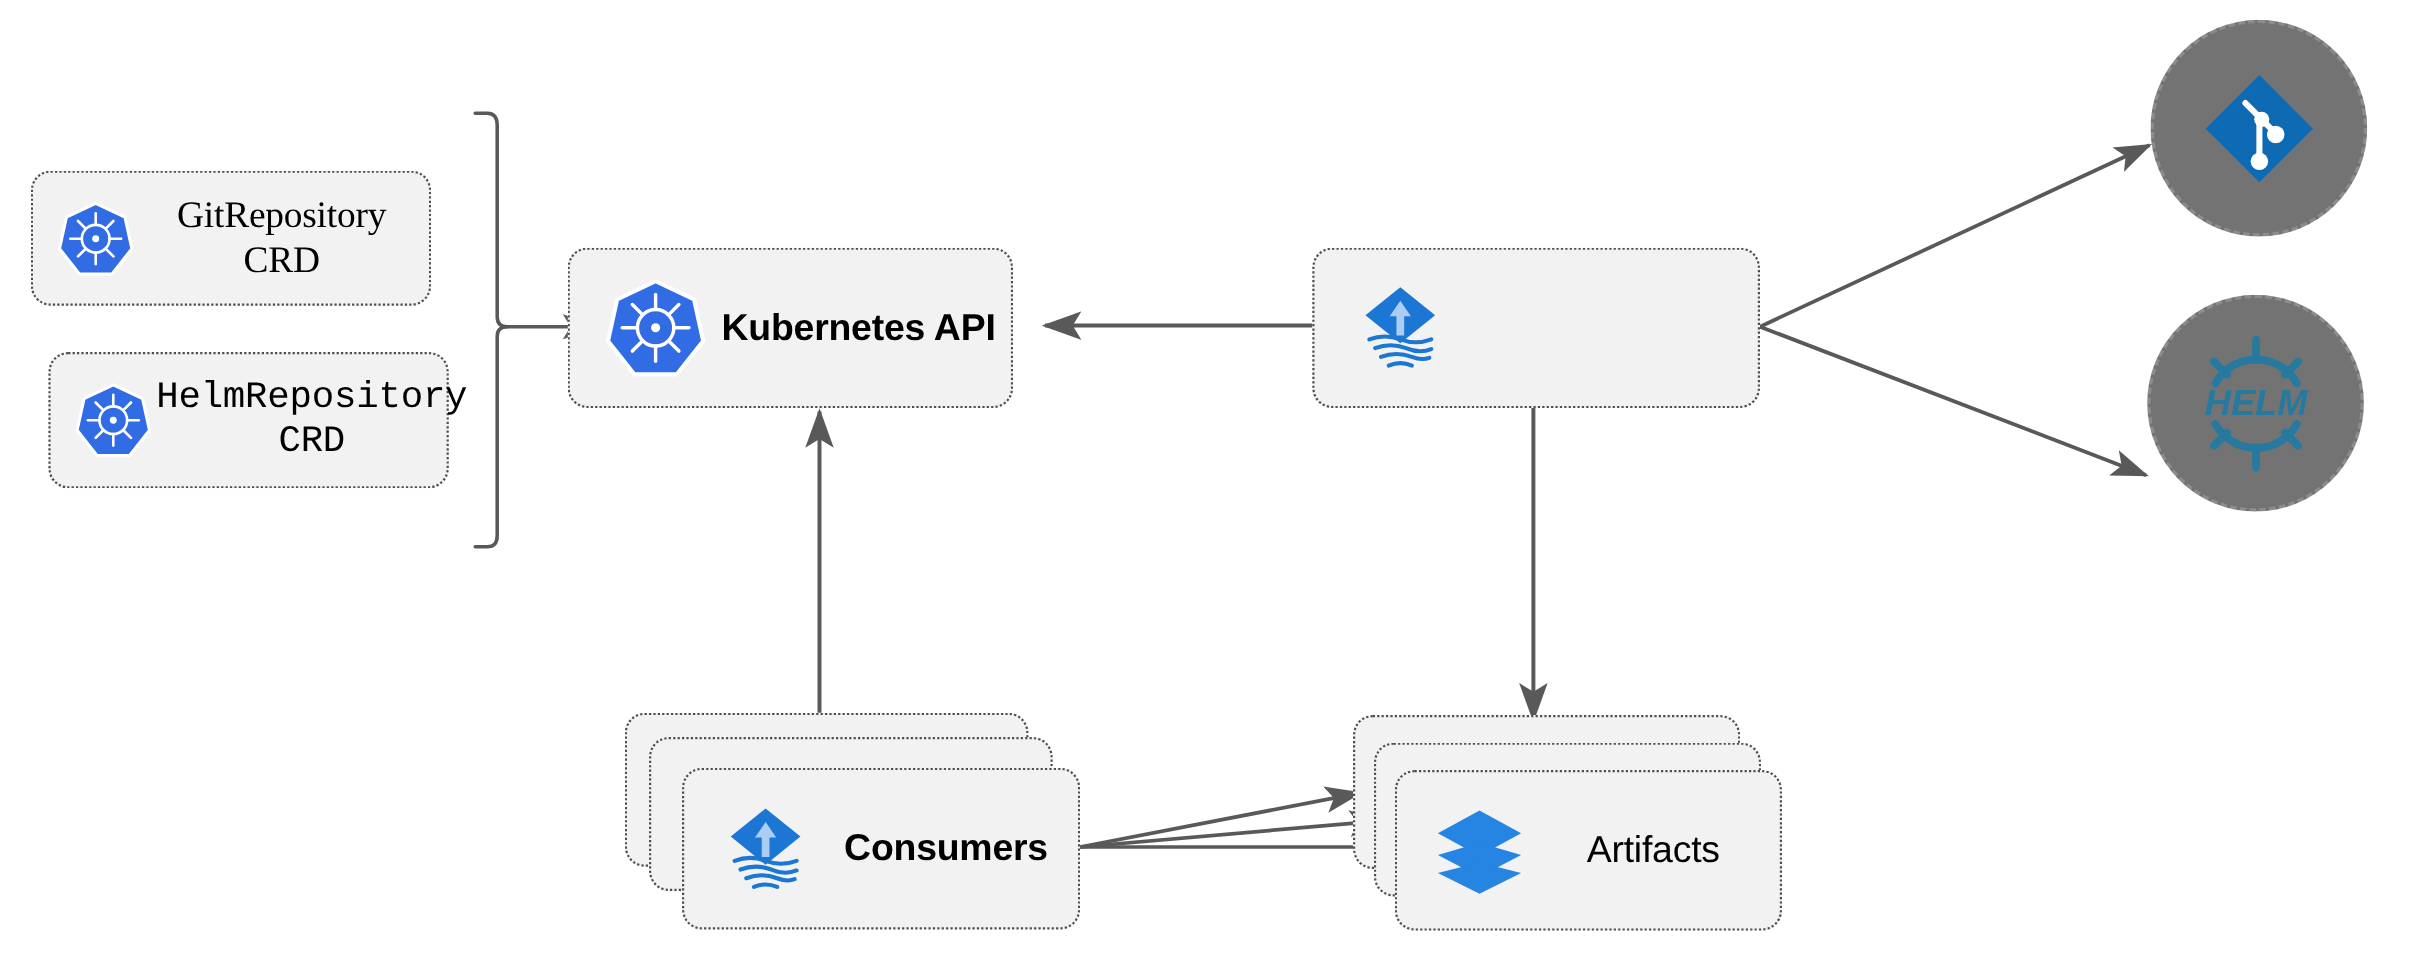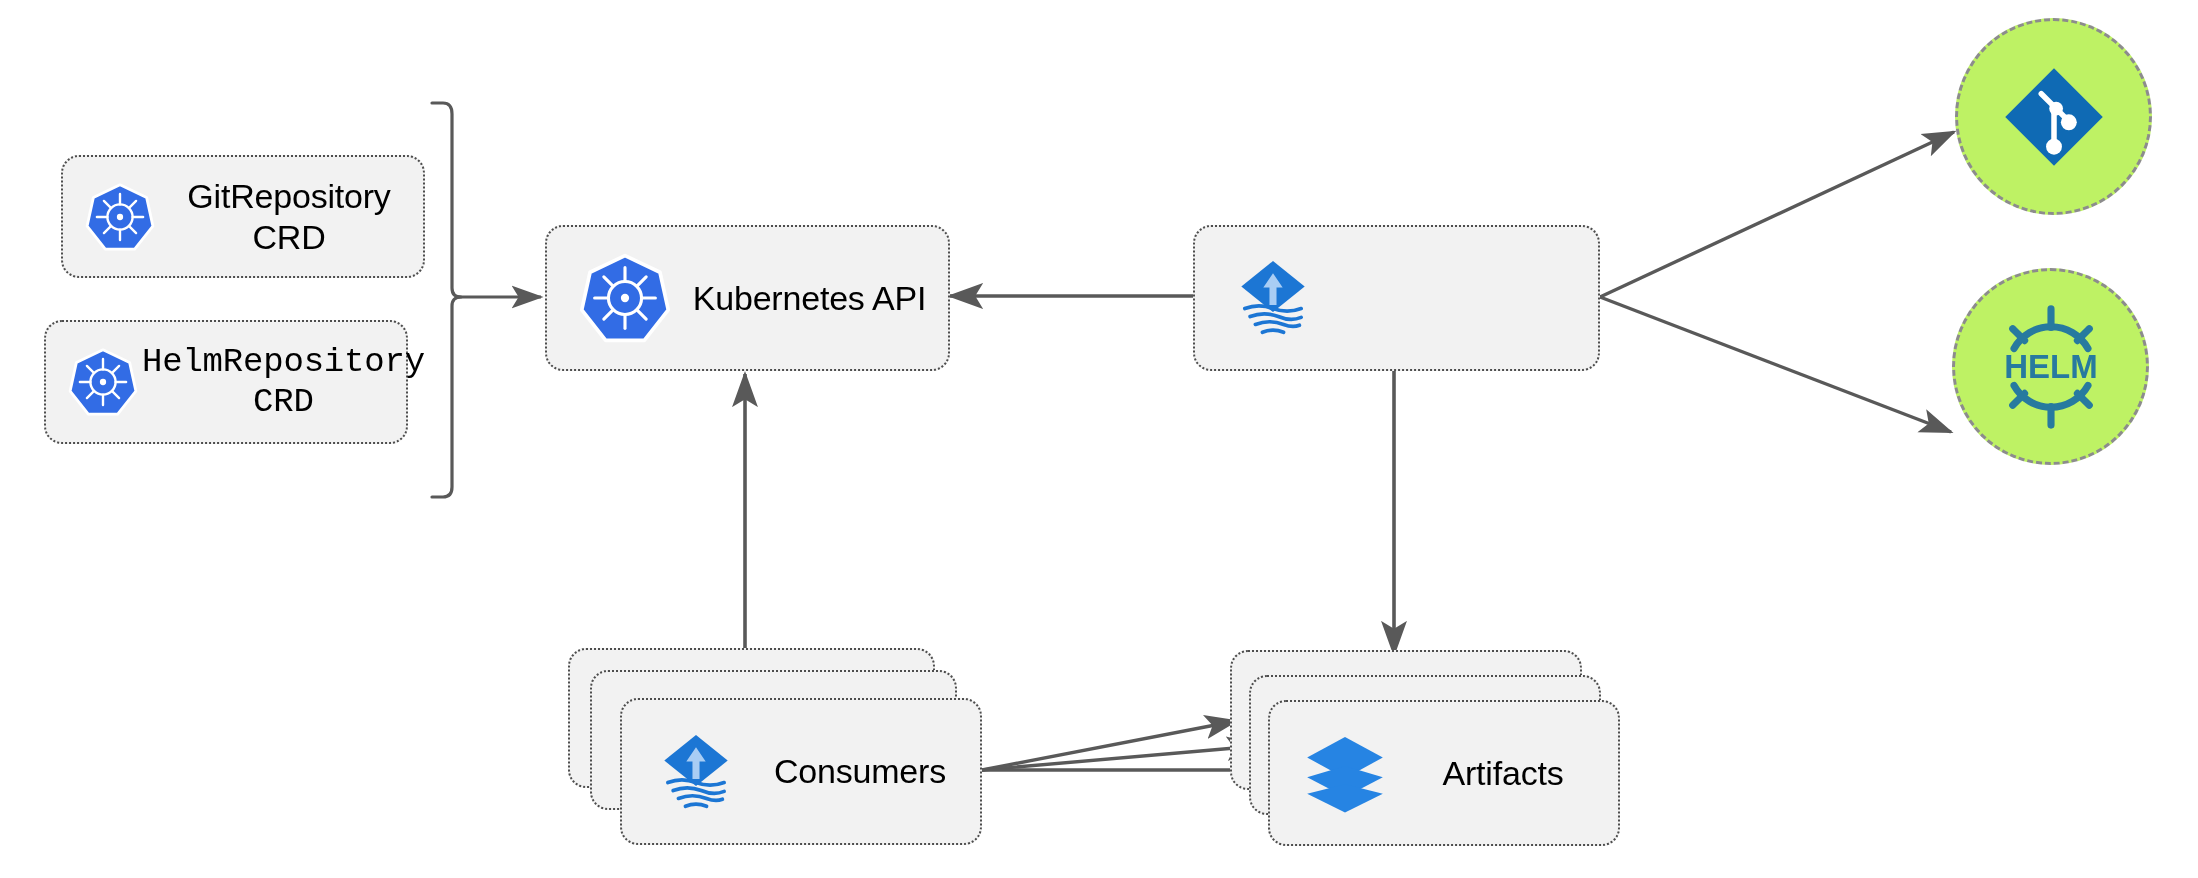--- a/index.html
+++ b/index.html
@@ -45,25 +45,26 @@
   .icon-slot {
     display: flex;
     align-items: center;
     justify-content: center;
     flex: 0 0 auto;
   }
   .circle-node {
     position: absolute;
     box-sizing: border-box;
     border-radius: 50%;
-    background: #bef264;
+    background: #737373;
     border: 3px dashed #8c8c8c;
     display: flex;
     align-items: center;
     justify-content: center;
+    font-style: italic;
   }
   svg.edges {
     position: absolute;
     left: 0;
     top: 0;
     width: 2198px;
     height: 878px;
     pointer-events: none;
   }
 </style>
@@ -95,21 +96,21 @@
 
     <line x1="1600" y1="297" x2="1954" y2="132" stroke="#595959" stroke-width="3.4" marker-end="url(#arrowhead)"></line>
 
     <line x1="1600" y1="297" x2="1951" y2="432" stroke="#595959" stroke-width="3.4" marker-end="url(#arrowhead)"></line>
 
     <line x1="982" y1="770" x2="1236" y2="721" stroke="#595959" stroke-width="3.4" marker-end="url(#arrowhead)"></line>
     <line x1="982" y1="770" x2="1258" y2="746" stroke="#595959" stroke-width="3.4" marker-end="url(#arrowhead)"></line>
     <line x1="982" y1="770" x2="1278" y2="770" stroke="#595959" stroke-width="3.4" marker-end="url(#arrowhead)"></line>
   </svg>
 
-  <div class="node" style="left:61px; top:155px; width:364px; height:123px; padding-left:22px;">
+  <div class="node" style="left:28px; top:155px; width:364px; height:123px; padding-left:22px;font-family:Liberation Serif, serif;">
     <span class="icon-slot">
       <svg width="70" height="70" viewBox="0 0 100 100" xmlns="http://www.w3.org/2000/svg">
         <polygon points="50,4 88,22 97,63 71,96 29,96 3,63 12,22" fill="#326CE5" stroke="#ffffff" stroke-width="4" stroke-linejoin="round"></polygon>
         <g fill="none" stroke="#ffffff" stroke-width="3.4" stroke-linecap="round">
           <circle cx="50" cy="50" r="18"></circle>
           <line x1="50" y1="17" x2="50" y2="32"></line>
           <line x1="50" y1="68" x2="50" y2="83"></line>
           <line x1="17" y1="50" x2="32" y2="50"></line>
           <line x1="68" y1="50" x2="83" y2="50"></line>
           <line x1="27" y1="27" x2="37" y2="37"></line>
@@ -139,21 +140,21 @@
           <line x1="73" y1="27" x2="63" y2="37"></line>
           <line x1="37" y1="63" x2="27" y2="73"></line>
         </g>
         <circle cx="50" cy="50" r="4.5" fill="#ffffff"></circle>
       </svg>
     </span>
     <span class="node-label" style="flex:1; padding:0 4px;">HelmRepository
 CRD</span>
   </div>
 
-  <div class="node" style="left:545px; top:225px; width:405px; height:146px; padding-left:32px;">
+  <div class="node" style="left:516px; top:225px; width:405px; height:146px; padding-left:32px;font-weight:bold;">
     <span class="icon-slot">
       <svg width="92" height="92" viewBox="0 0 100 100" xmlns="http://www.w3.org/2000/svg">
         <polygon points="50,4 88,22 97,63 71,96 29,96 3,63 12,22" fill="#326CE5" stroke="#ffffff" stroke-width="4" stroke-linejoin="round"></polygon>
         <g fill="none" stroke="#ffffff" stroke-width="3.4" stroke-linecap="round">
           <circle cx="50" cy="50" r="18"></circle>
           <line x1="50" y1="17" x2="50" y2="32"></line>
           <line x1="50" y1="68" x2="50" y2="83"></line>
           <line x1="17" y1="50" x2="32" y2="50"></line>
           <line x1="68" y1="50" x2="83" y2="50"></line>
           <line x1="27" y1="27" x2="37" y2="37"></line>
@@ -177,21 +178,21 @@
           <path d="M24,71 Q40,65 56,71 Q70,77 82,72"></path>
           <path d="M30,80 Q46,74 62,80 Q72,84 80,81"></path>
           <path d="M38,89 Q50,84 62,89"></path>
         </g>
       </svg>
     </span>
   </div>
 
   <div class="node-stack-back" style="left:568px; top:648px; width:367px; height:140px;"></div>
   <div class="node-stack-back" style="left:590px; top:670px; width:367px; height:140px;"></div>
-  <div class="node" style="left:620px; top:698px; width:362px; height:147px; padding-left:30px;">
+  <div class="node" style="left:620px; top:698px; width:362px; height:147px; padding-left:30px;font-weight:bold;">
     <span class="icon-slot">
       <svg width="88" height="88" viewBox="0 0 100 100" xmlns="http://www.w3.org/2000/svg">
         <polygon points="50,8 86,37 50,66 14,37" fill="#1C76D4"></polygon>
         <path d="M50,22 L61,38 L54,38 L54,58 L46,58 L46,38 L39,38 Z" fill="#A9CDF4"></path>
         <g fill="none" stroke="#1C76D4" stroke-width="4.2" stroke-linecap="round">
           <path d="M18,62 Q34,56 50,62 Q66,68 82,62"></path>
           <path d="M24,71 Q40,65 56,71 Q70,77 82,72"></path>
           <path d="M30,80 Q46,74 62,80 Q72,84 80,81"></path>
           <path d="M38,89 Q50,84 62,89"></path>
         </g>

